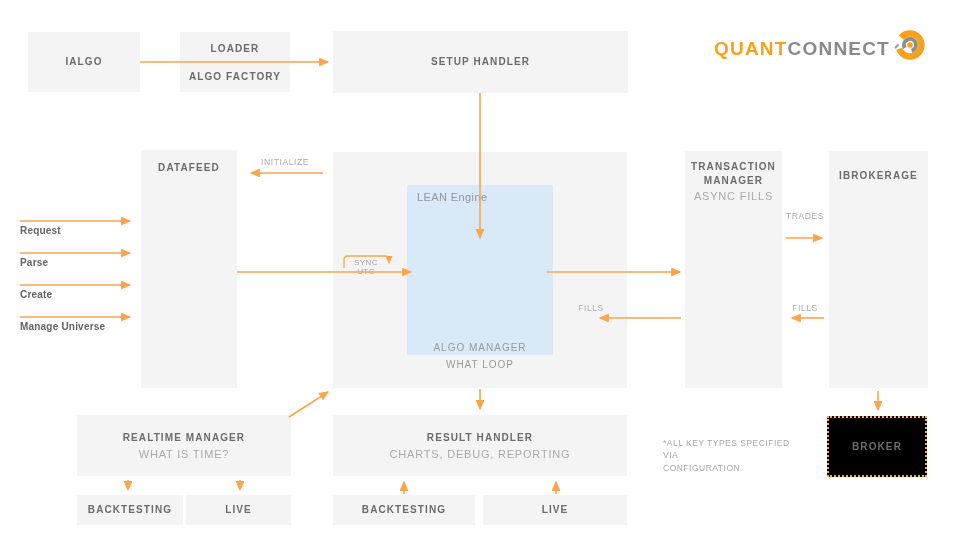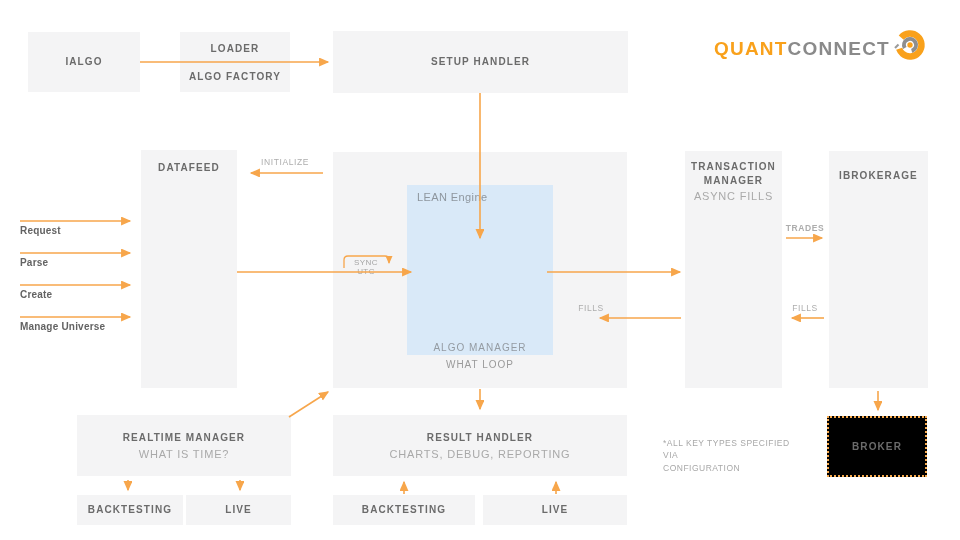--- a/index.html
+++ b/index.html
@@ -112,21 +112,21 @@
     <div>CONFIGURATION</div>
   </div>
 
   <div class="left-label" style="left:20px;top:225px;">Request</div>
   <div class="left-label" style="left:20px;top:257px;">Parse</div>
   <div class="left-label" style="left:20px;top:289px;">Create</div>
   <div class="left-label" style="left:20px;top:321px;">Manage Universe</div>
 
   <div class="flow-label" style="left:247px;top:157px;width:76px;">INITIALIZE</div>
   <div class="flow-label" style="left:568px;top:303px;width:46px;">FILLS</div>
-  <div class="flow-label" style="left:780px;top:223px;width:50px;font-weight:bold;">TRADES</div>
+  <div class="flow-label" style="left:780px;top:211px;width:50px;">TRADES</div>
   <div class="flow-label" style="left:782px;top:303px;width:46px;">FILLS</div>
   <div class="sync-text">SYNC UTC</div>
 
   <svg class="arrows" width="960" height="540" viewBox="0 0 960 540">
     <defs>
       <marker id="ah" markerWidth="8" markerHeight="7" refX="5.6" refY="2.8" orient="auto">
         <path d="M0,0 L6.4,2.8 L0,5.6 Z" fill="#f7a64b"></path>
       </marker>
     </defs>
     <g stroke="#f7a64b" stroke-width="1.6" fill="none">

